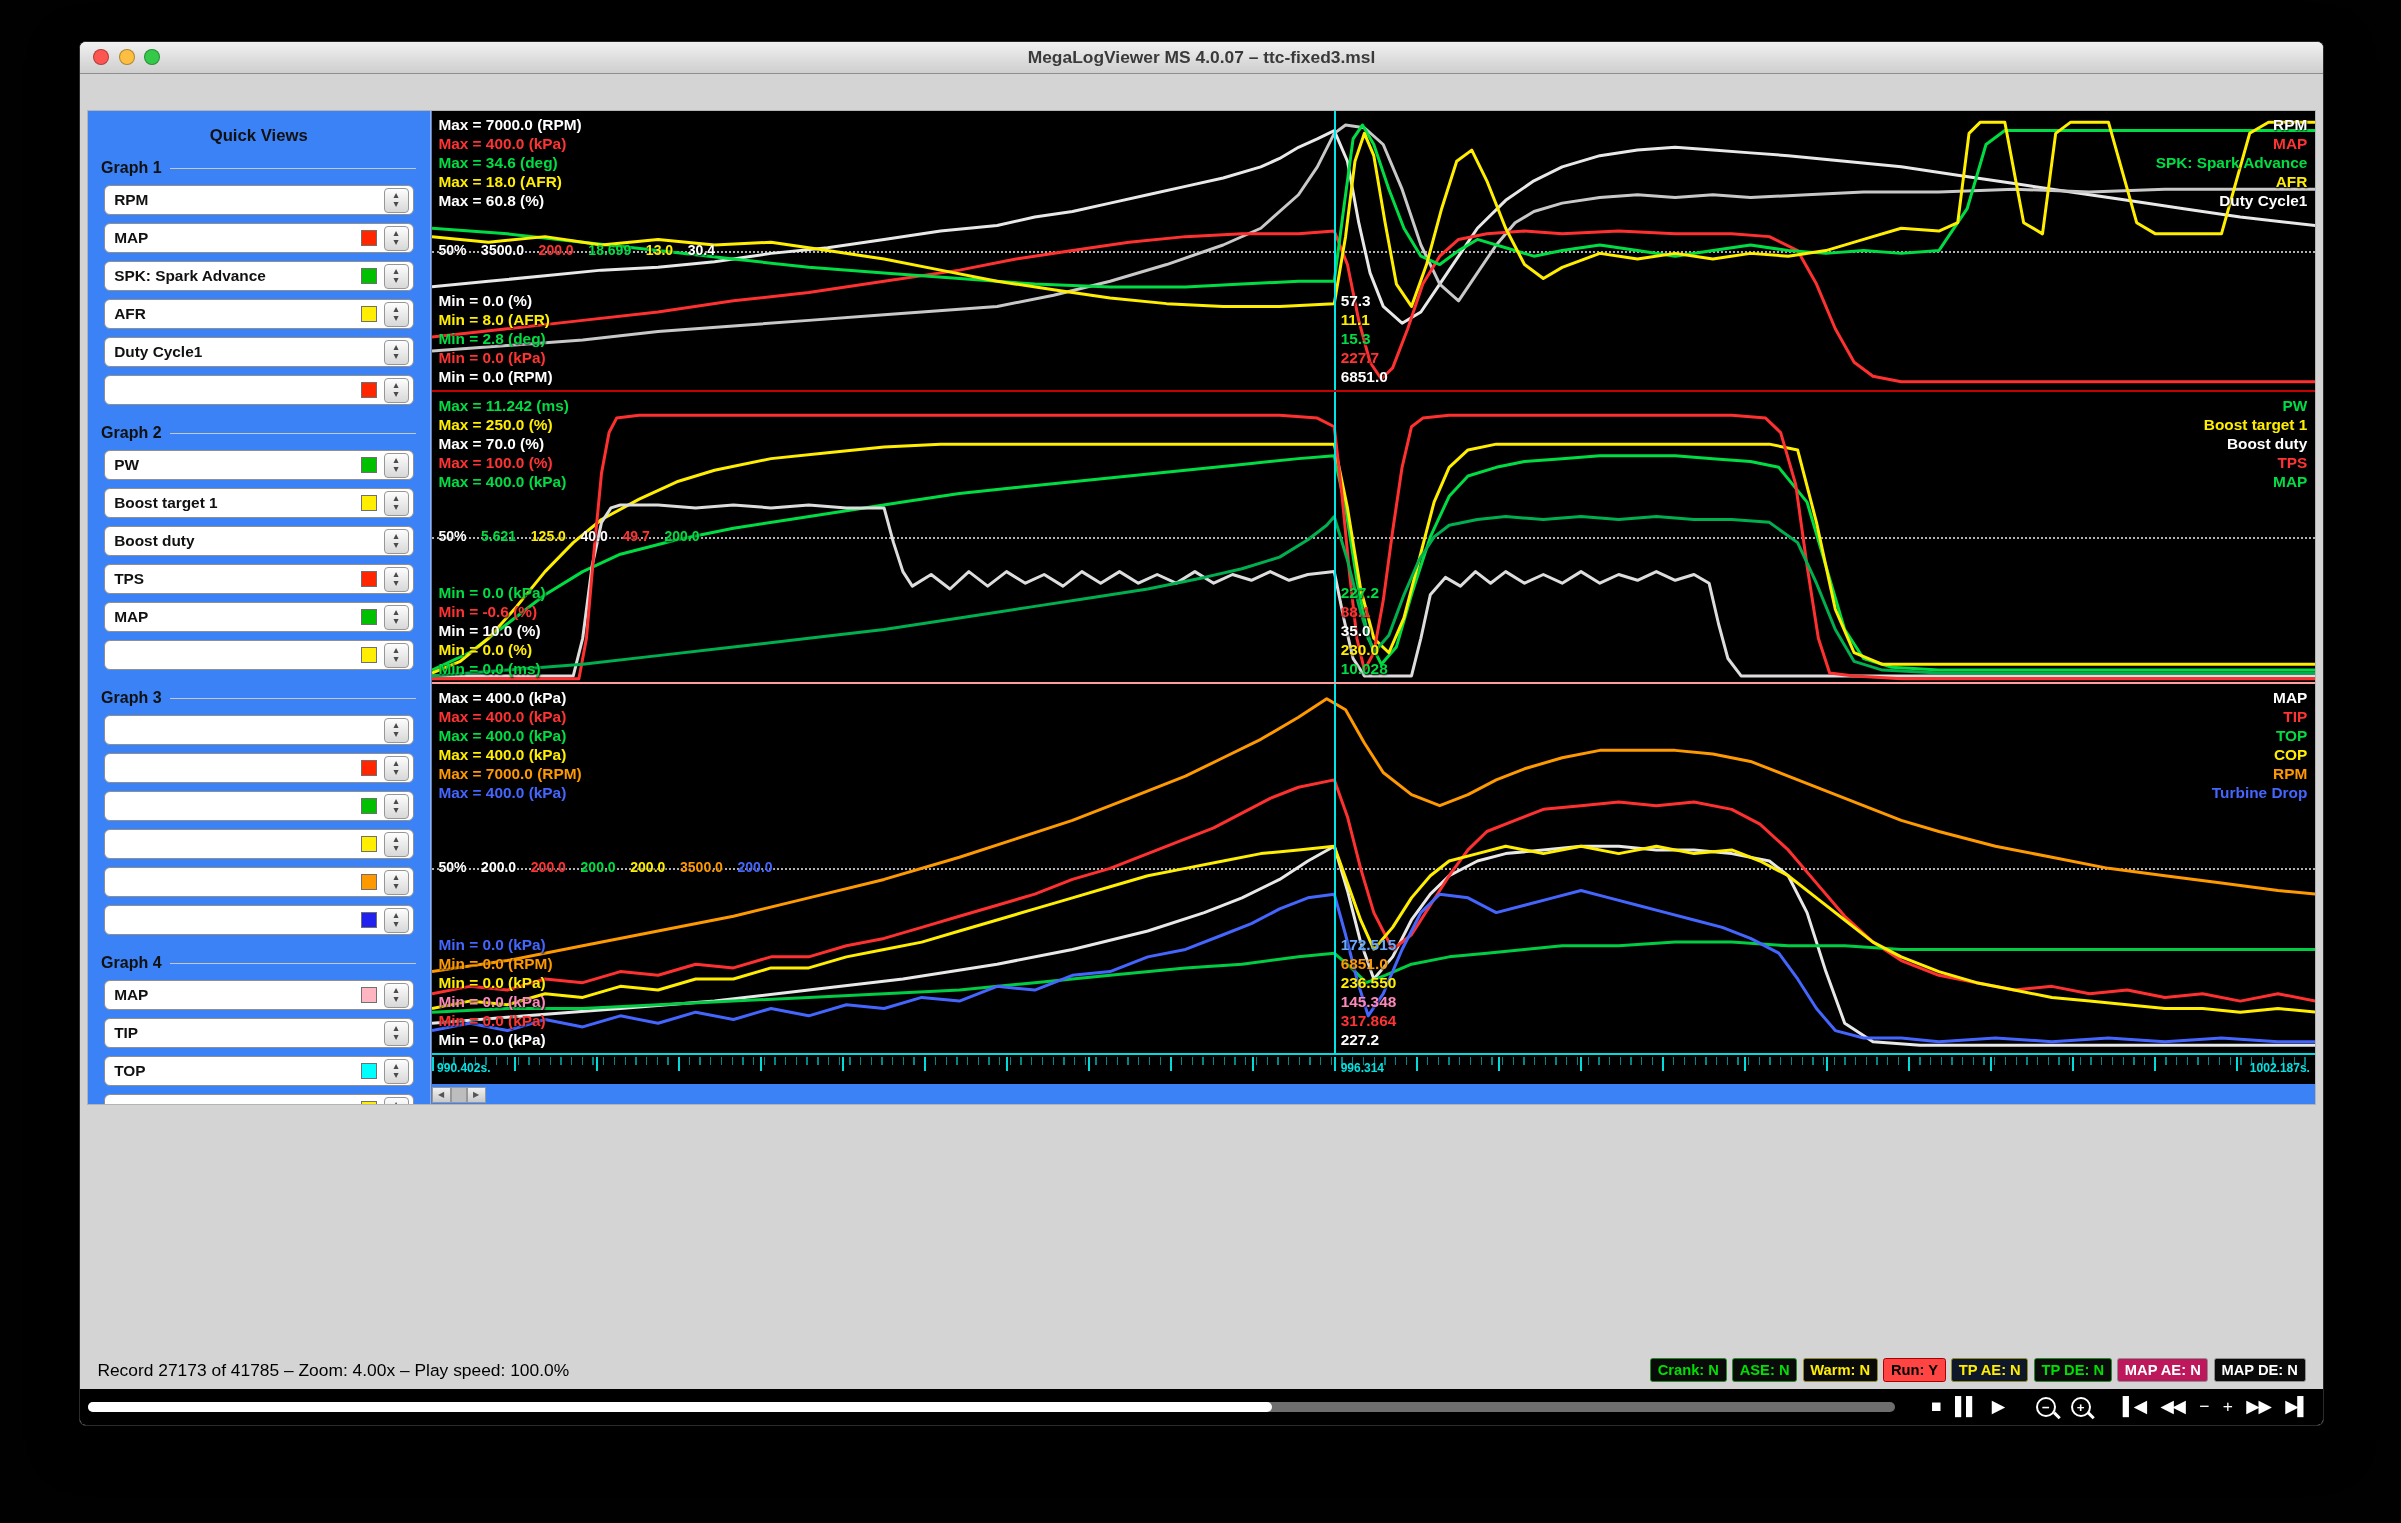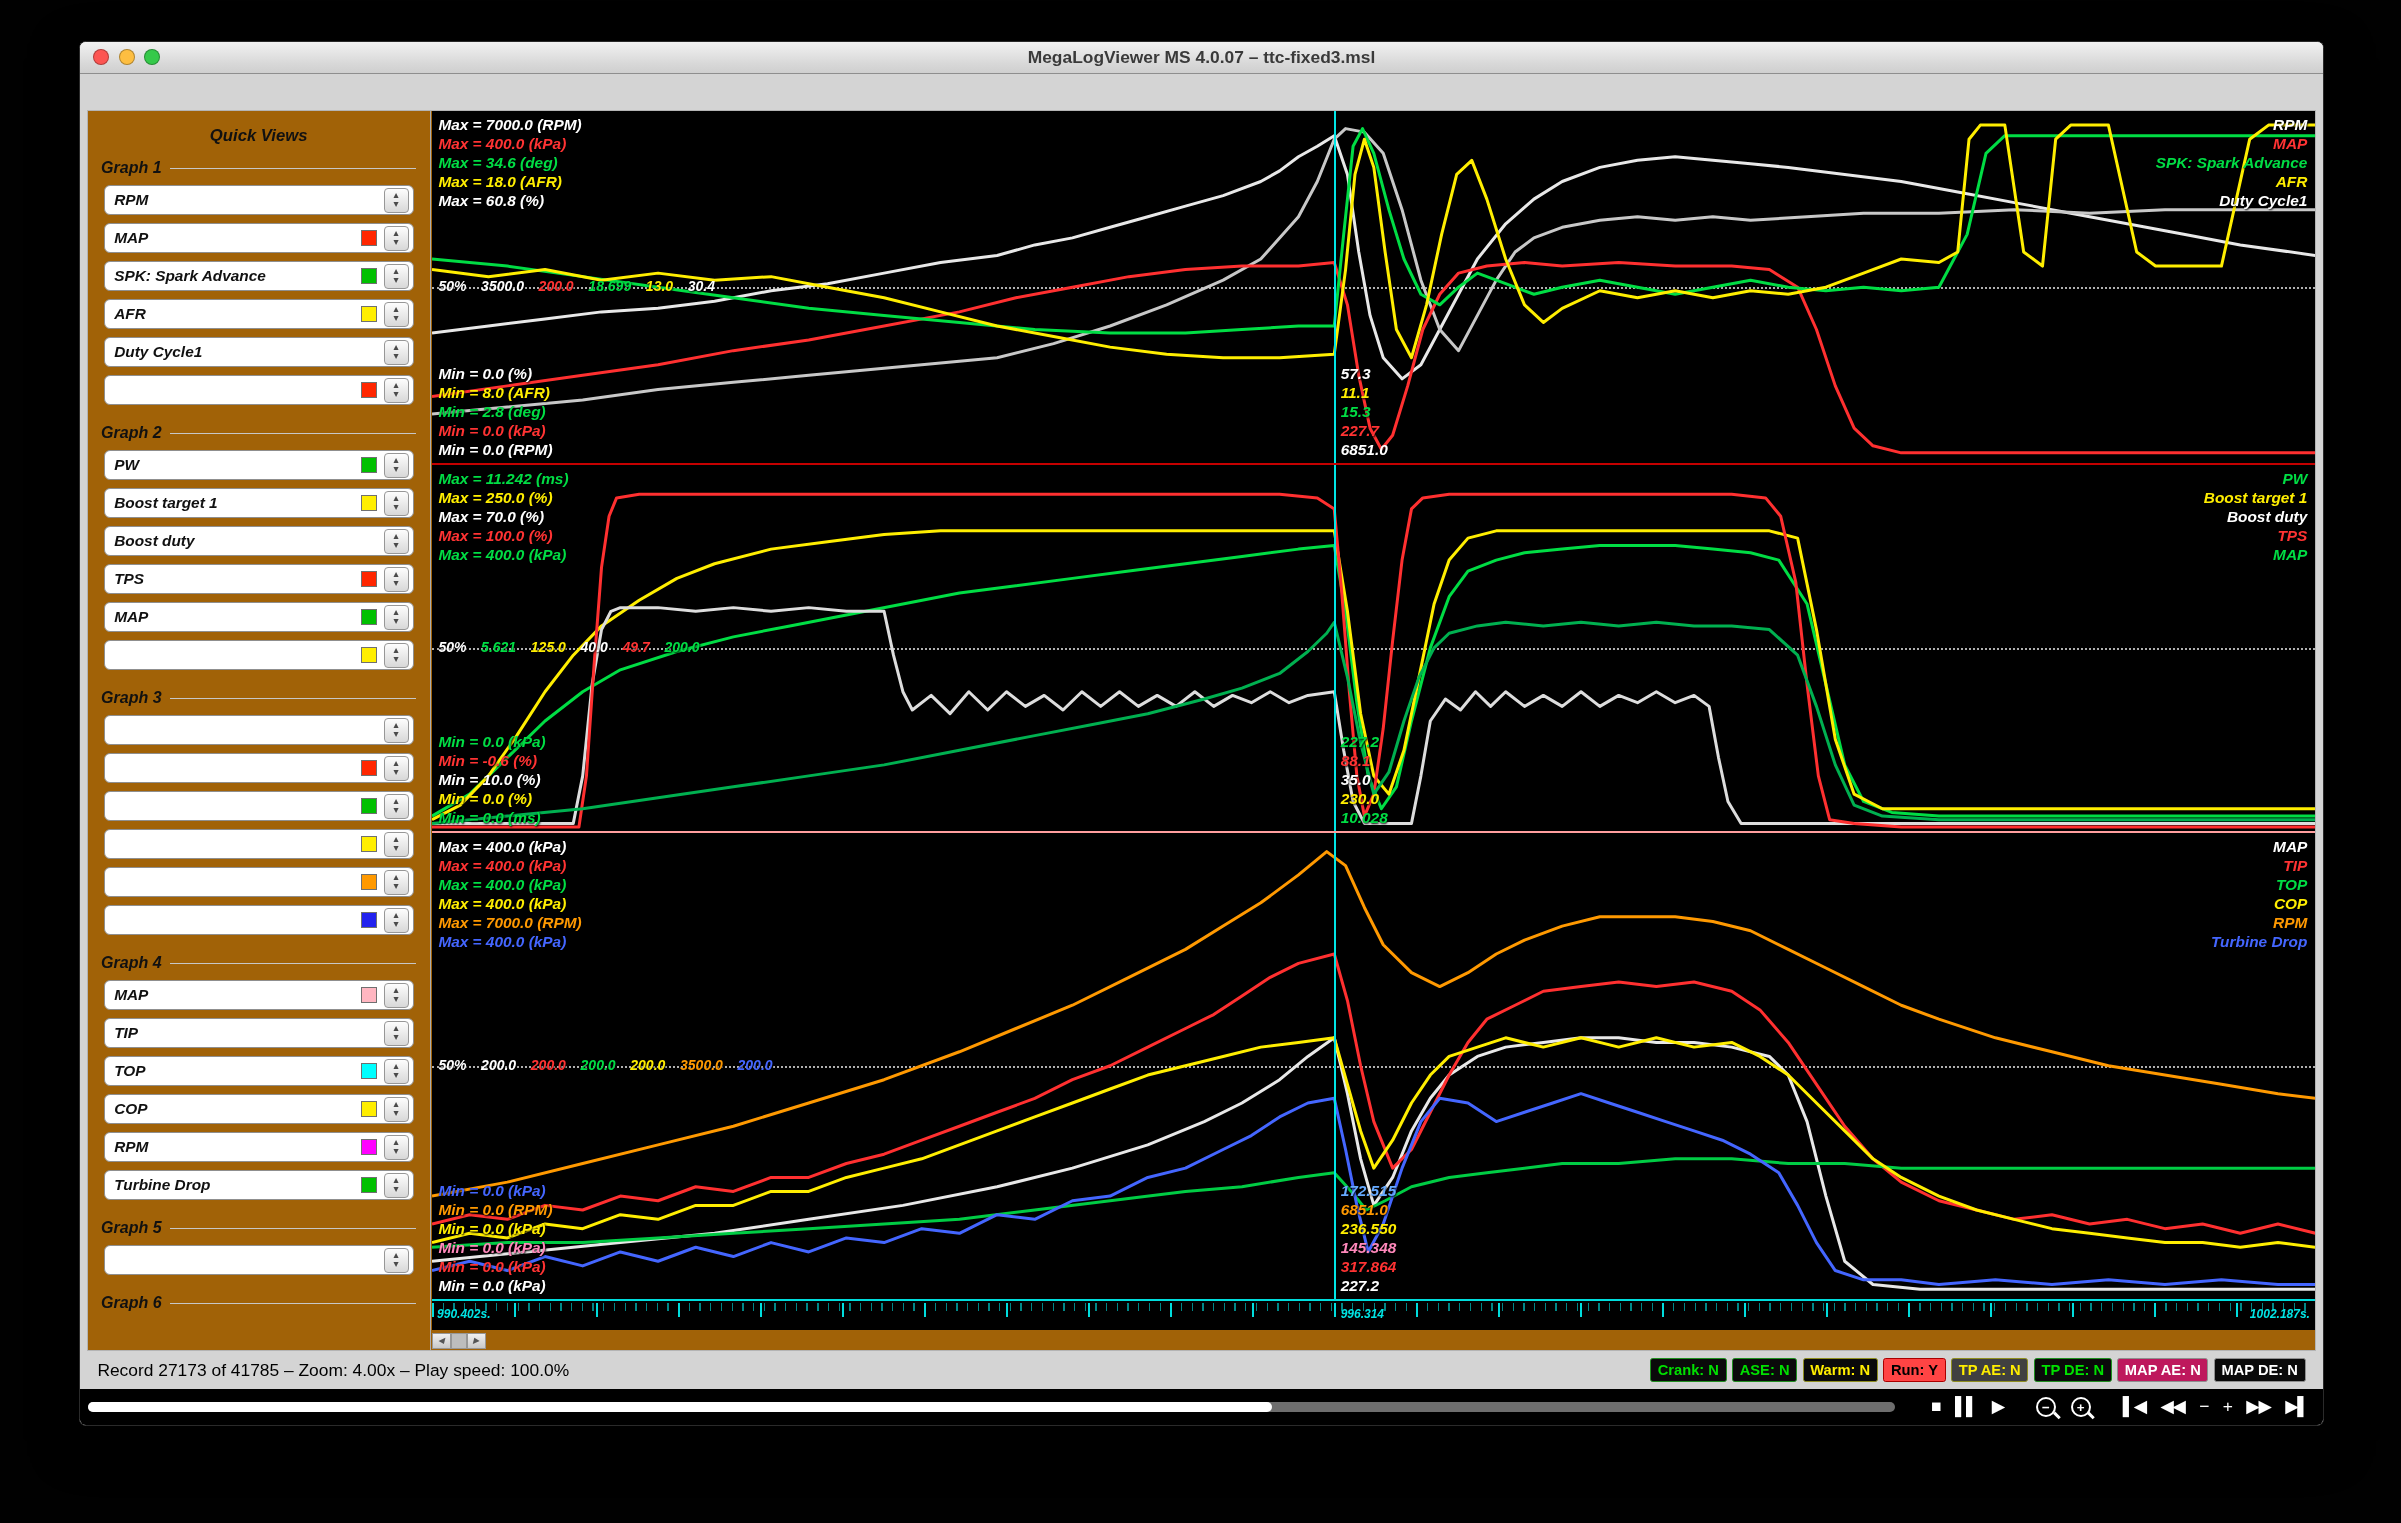--- a/index.html
+++ b/index.html
@@ -16,22 +16,22 @@
   .title{text-align:center;line-height:31px;font-size:17.4px;font-weight:bold;color:#3a3a3a;}
   
   .tabbar{position:absolute;top:31px;left:0;right:0;height:37px;
           background:linear-gradient(#d6d6d6,#c7c7c7);display:flex;justify-content:center;align-items:center;}
   .segmented{display:flex;border:0.7px solid #868686;border-radius:5.4px;overflow:hidden;box-shadow:0 0.7px 0.7px rgba(255,255,255,.7);}
   .seg{padding:5.4px 17.4px;font-size:16.7px;color:#141414;background:linear-gradient(#fbfbfb,#ededed);
        border:none;border-right:0.7px solid #979797;font-family:inherit;}
   .seg:last-child{border-right:none}
   .seg.active{background:linear-gradient(#9d9d9d,#c4c4c4);box-shadow:inset 0 1.3px 4px rgba(0,0,0,.35);}
   
-  .content{position:absolute;left:6.7px;right:6.7px;top:68px;height:1241px;background:#a16207;
-           border:1.3px solid #b4b4b4;box-sizing:border-box;font-style:italic;}
+  .content{position:absolute;left:6.7px;right:6.7px;top:68px;height:995px;background:#3b82f6;
+           border:1.3px solid #b4b4b4;box-sizing:border-box;}
   
   .sidebar{position:absolute;left:0;top:0;bottom:0;width:343px;border-right:1.3px solid #adadad;
            overflow:hidden;padding-top:9.4px;box-sizing:border-box;}
   .sidebar-title{text-align:center;font-size:16.7px;font-weight:bold;color:#111;margin:5.4px 0 13.4px;}
   .group{margin:19px 13.4px 0;}
   .group:first-of-type{margin-top:0;}
   .group-label{display:flex;align-items:center;gap:8px;font-size:16px;font-weight:600;color:#111;margin-bottom:2.7px;}
   .group-label .rule{flex:1;height:1.3px;background:linear-gradient(#9f9f9f,#efefef);}
   .combo{display:flex;align-items:center;height:28px;background:#fff;border:1.3px solid #8f8f8f;border-radius:6px;
          margin:8px 2.7px;padding:0 4px 0 9.4px;font-size:15.4px;font-weight:bold;color:#111;}
@@ -524,21 +524,21 @@
     </div>
   </div>
 
   <div class="statusbar">
     <span>Record 27173 of 41785 – Zoom: 4.00x – Play speed: 100.0%</span>
     <div class="indicators" id="indicators">
         <span class="chip" style="color: rgb(0, 224, 0); background: rgb(10, 10, 10); border-color: rgb(31, 143, 31);">Crank: N</span>
         <span class="chip" style="color: rgb(0, 224, 0); background: rgb(10, 10, 10); border-color: rgb(31, 143, 31);">ASE: N</span>
         <span class="chip" style="color: rgb(255, 238, 0); background: rgb(10, 10, 10); border-color: rgb(143, 143, 31);">Warm: N</span>
         <span class="chip" style="color: rgb(0, 0, 0); background: rgb(255, 68, 68); border-color: rgb(170, 0, 0);">Run: Y</span>
-        <span class="chip" style="color: rgb(255, 238, 0); background: #404040; border-color: rgb(143, 143, 31);">TP AE: N</span>
+        <span class="chip" style="color: rgb(255, 238, 0); background: #0f172a; border-color: rgb(143, 143, 31);">TP AE: N</span>
         <span class="chip" style="color: rgb(0, 224, 0); background: rgb(10, 10, 10); border-color: rgb(31, 143, 31);">TP DE: N</span>
         <span class="chip" style="color: rgb(255, 255, 255); background: #be185d; border-color: rgb(143, 143, 143);">MAP AE: N</span>
         <span class="chip" style="color: rgb(255, 255, 255); background: rgb(10, 10, 10); border-color: rgb(143, 143, 143);">MAP DE: N</span>
       </div>
   </div>
 
   <div class="playbar">
     <div class="track">
       <div class="thumb" id="pos-thumb" style="width: 65.5%;"></div>
     </div>

